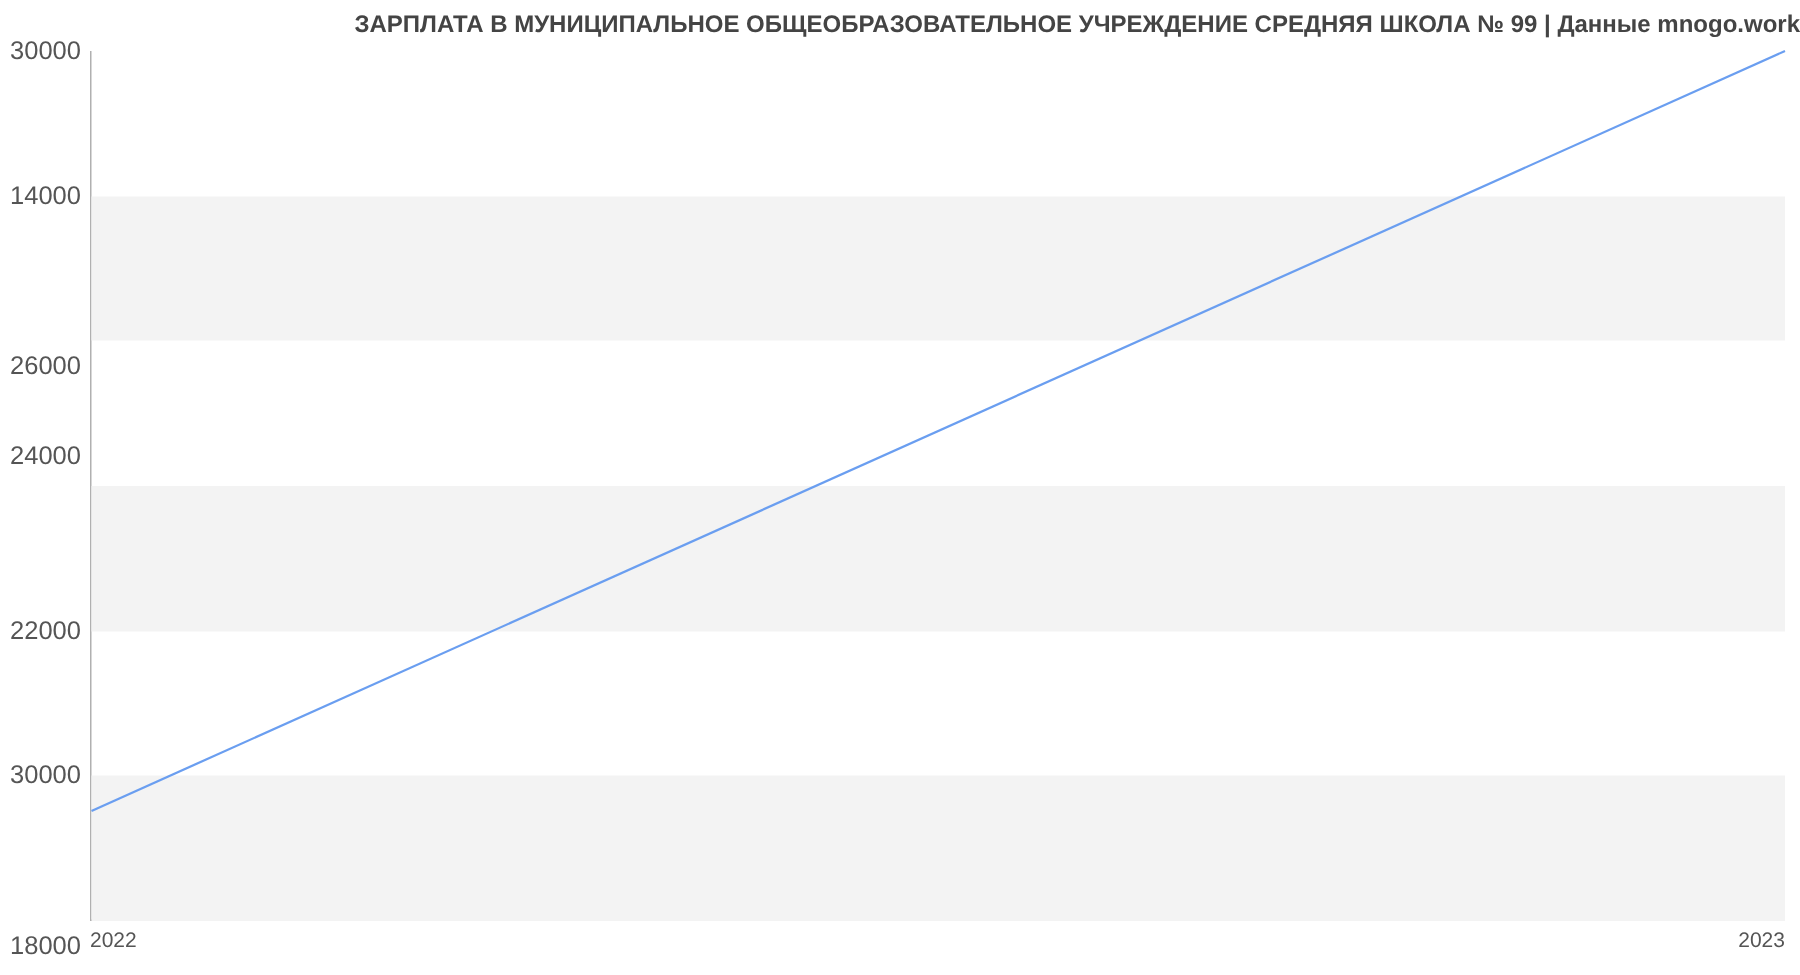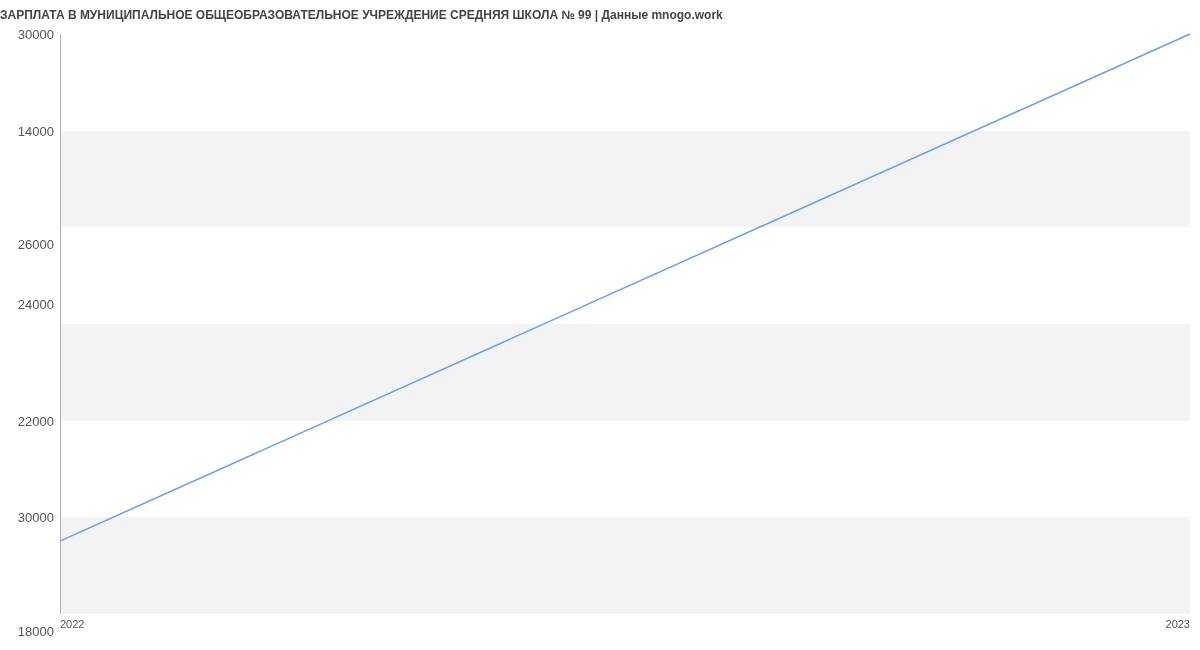--- a/index.html
+++ b/index.html
@@ -15,23 +15,23 @@
   .chart-container {
     position: relative;
     width: 1200px;
     height: 650px;
   }
   .title {
     position: absolute;
     top: 8px;
     left: 0;
     width: 1200px;
-    text-align: left;
+    text-align: right;
     font-weight: bold;
-    font-size: 12px;
+    font-size: 16px;
     color: #444;
   }
   .plot-area {
     position: absolute;
     left: 60px;
     top: 34px;
     width: 1130px;
     height: 580px;
     border-left: 1px solid #b0b0b0;
     border-bottom: 1px solid #b0b0b0;
@@ -42,28 +42,28 @@
     left: 0;
     width: 100%;
     background: #f3f3f3;
   }
   .ytick-label {
     position: absolute;
     right: 1146px; 
     width: 50px;
     text-align: right;
     color: #555;
-    font-size: 13px;
+    font-size: 17px;
     transform: translateY(-50%);
   }
   .xtick-label {
     position: absolute;
     top: 618px;
     color: #555;
-    font-size: 11px;
+    font-size: 14px;
   }
   svg.line-svg {
     position: absolute;
     left: 0;
     top: 0;
     width: 100%;
     height: 100%;
     overflow: visible;
   }
   .line-path {

